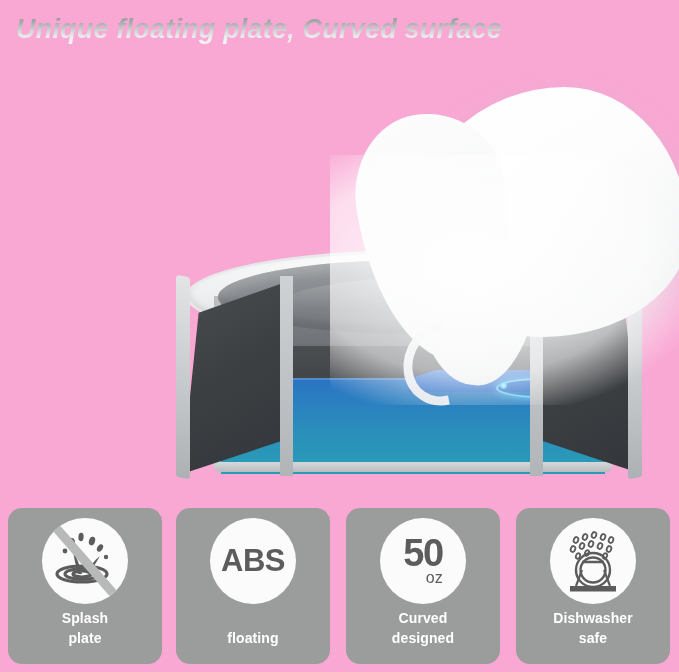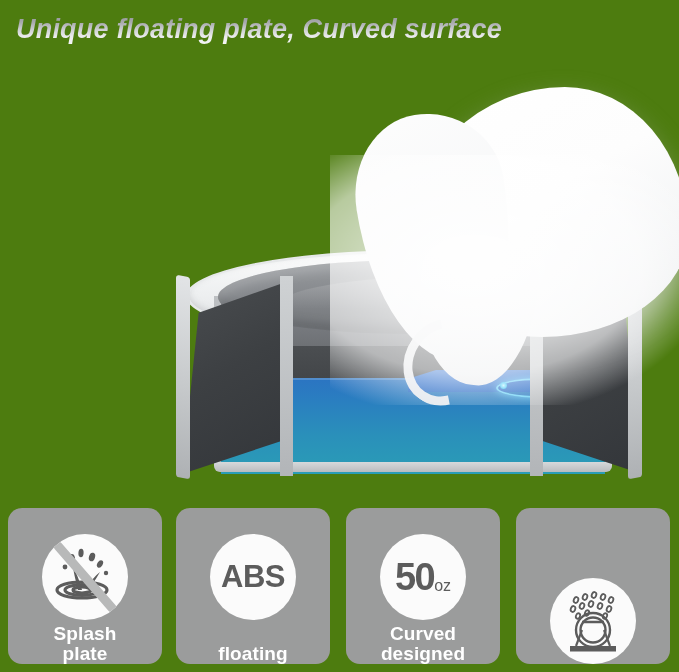--- a/index.html
+++ b/index.html
@@ -3,21 +3,21 @@
 <meta charset="utf-8">
 <style>
   html,body{margin:0;padding:0;}
   body{
     width:679px;height:672px;
     background:#ffffff;
     font-family:"Liberation Sans", sans-serif;
     overflow:hidden;
     position:relative;
   }
-  #page{position:relative;width:679px;height:672px;background:#4d7c0f;overflow:hidden;}
+  #page{position:relative;width:679px;height:672px;background:#f9a8d4;overflow:hidden;}
 
   
   .headline-block{position:absolute;left:0;top:0;width:679px;height:100px;}
   .headline{
     position:absolute;left:16px;top:14px;
     font-size:27px;font-style:italic;font-weight:600;
     letter-spacing:.2px;white-space:nowrap;
     background:linear-gradient(180deg,#8f9195 0%,#a9abae 28%,#cfd1d3 52%,#e9eaeb 72%,#f7f7f8 100%);
     -webkit-background-clip:text;background-clip:text;
     color:transparent;-webkit-text-fill-color:transparent;
@@ -148,37 +148,37 @@
     background:linear-gradient(180deg,#cfd2d4 0%,#b2b5b8 100%);
   }
   .guard-left .guard-hinge{left:104px;}
   .guard-right .guard-hinge{left:2px;}
 
   
   .badges{position:absolute;left:0;top:500px;width:679px;height:172px;}
   .badge{
     position:absolute;top:8px;width:154px;height:156px;
     background:#9b9c9c;border-radius:14px;
-    display:flex;flex-direction:column;align-items:center;justify-content:flex-end;
+    display:flex;flex-direction:column;align-items:center;
   }
   .badge-1{left:8px;}
   .badge-2{left:176px;}
   .badge-3{left:346px;}
   .badge-4{left:516px;}
   .badge-icon{
     margin-top:10px;width:86px;height:86px;border-radius:50%;
     background:#fbfbfb;display:flex;align-items:center;justify-content:center;
     position:relative;overflow:hidden;
   }
   .badge-label{
-    margin-top:4px;color:#ffffff;font-weight:bold;font-size:19px;
+    margin-top:4px;color:#ffffff;font-weight:bold;font-size:14px;
     line-height:20px;text-align:center;letter-spacing:.1px;
   }
   .abs-text{color:#5c5c5c;font-weight:bold;font-size:31px;letter-spacing:-.5px;}
-  .oz-wrap{display:flex;align-items:flex-end;color:#5c5c5c;}
+  .oz-wrap{display:flex;align-items:flex-end;color:#5c5c5c;flex-direction:column;}
   .oz-num{font-weight:bold;font-size:38px;line-height:34px;letter-spacing:-1.5px;}
   .oz-unit{font-weight:normal;font-size:16px;line-height:15px;padding-bottom:1px;}
 </style>
 </head>
 <body>
 
 <div id="page">
 
   <div class="headline-block">
     <div class="headline">Unique floating plate, Curved surface</div>
@@ -296,16 +296,20 @@
             <ellipse cx="44" cy="22" rx="2.2" ry="3" transform="rotate(22 44 22)"></ellipse>
             <ellipse cx="53" cy="25" rx="2.2" ry="3" transform="rotate(22 53 25)"></ellipse>
             <ellipse cx="22" cy="32" rx="2" ry="2.8" transform="rotate(22 22 32)"></ellipse>
             <ellipse cx="31" cy="29" rx="2" ry="2.8" transform="rotate(22 31 29)"></ellipse>
             <ellipse cx="49" cy="32" rx="2" ry="2.8" transform="rotate(22 49 32)"></ellipse>
             <path d="M20 62 L26 46" stroke-width="2.2"></path>
             <path d="M54 62 L48 46" stroke-width="2.2"></path>
           </g>
         </svg>
       </div>
+      <div class="badge-label">
+        <span>Dishwasher</span><br>
+        <span>safe</span>
+      </div>
     </div>
 
   </div>
 </div>
 
 </body></html>

